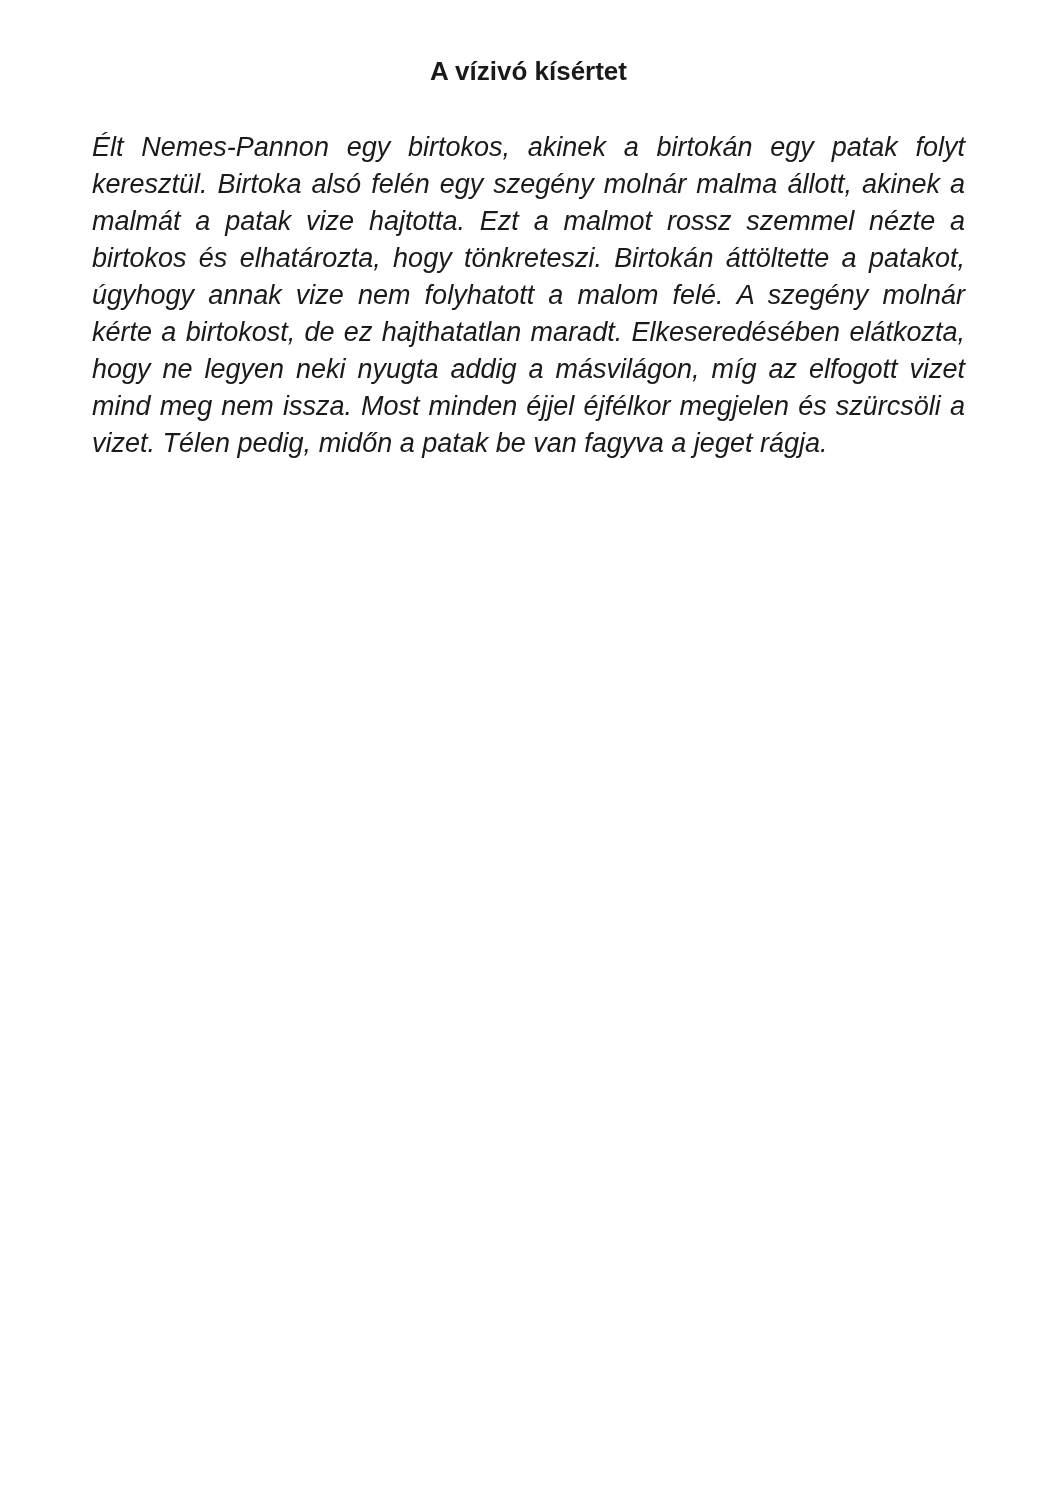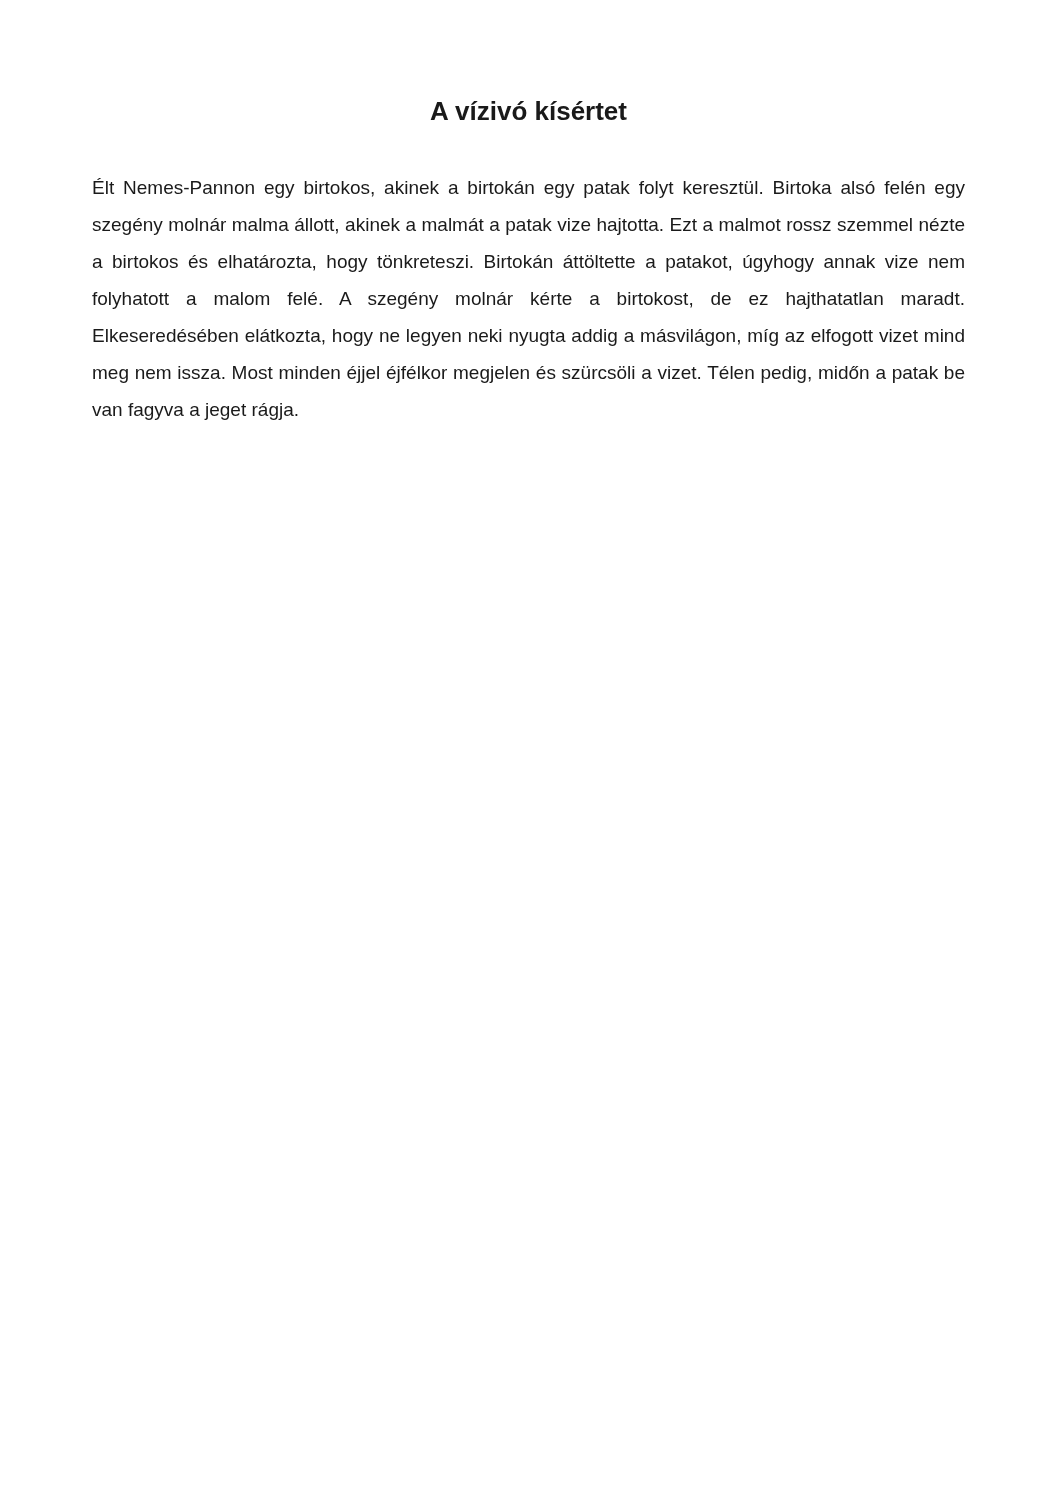--- a/index.html
+++ b/index.html
@@ -13,37 +13,38 @@
     height: 1500px;
     margin: 0 auto;
     background: #ffffff;
     overflow: hidden;
     font-family: "Liberation Sans", "DejaVu Sans", sans-serif;
     color: #1a1a1a;
     box-sizing: border-box;
   }
   .doc-title {
     margin: 0;
-    padding-top: 96px;
+    padding-top: 56px;
     text-align: center;
     font-size: 26px;
     font-weight: 700;
     letter-spacing: 0;
     color: #1a1a1a;
   }
   .doc-body {
     margin: 0;
     margin-top: 42px;
     margin-left: 92px;
     margin-right: 92px;
-    font-size: 19px;
+    font-size: 27px;
     line-height: 37px;
     text-align: justify;
     text-justify: inter-word;
     color: #1a1a1a;
+    font-style: italic;
   }
 </style>
 </head>
 <body>
 
 <div class="page">
   <h1 class="doc-title">A vízivó kísértet</h1>
   <p class="doc-body">Élt Nemes-Pannon egy birtokos, akinek a birtokán egy patak folyt keresztül. Birtoka alsó felén egy szegény molnár malma állott, akinek a malmát a patak vize hajtotta. Ezt a malmot rossz szemmel nézte a birtokos és elhatározta, hogy tönkreteszi. Birtokán áttöltette a patakot, úgyhogy annak vize nem folyhatott a malom felé. A szegény molnár kérte a birtokost, de ez hajthatatlan maradt. Elkeseredésében elátkozta, hogy ne legyen neki nyugta addig a másvilágon, míg az elfogott vizet mind meg nem issza. Most minden éjjel éjfélkor megjelen és szürcsöli a vizet. Télen pedig, midőn a patak be van fagyva a jeget rágja.</p>
 </div>
 

